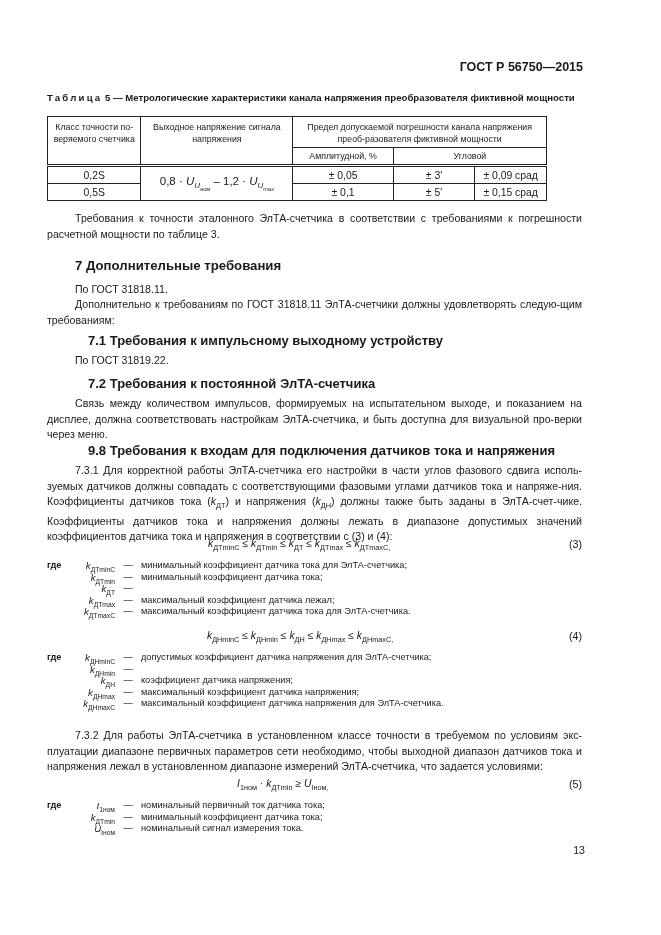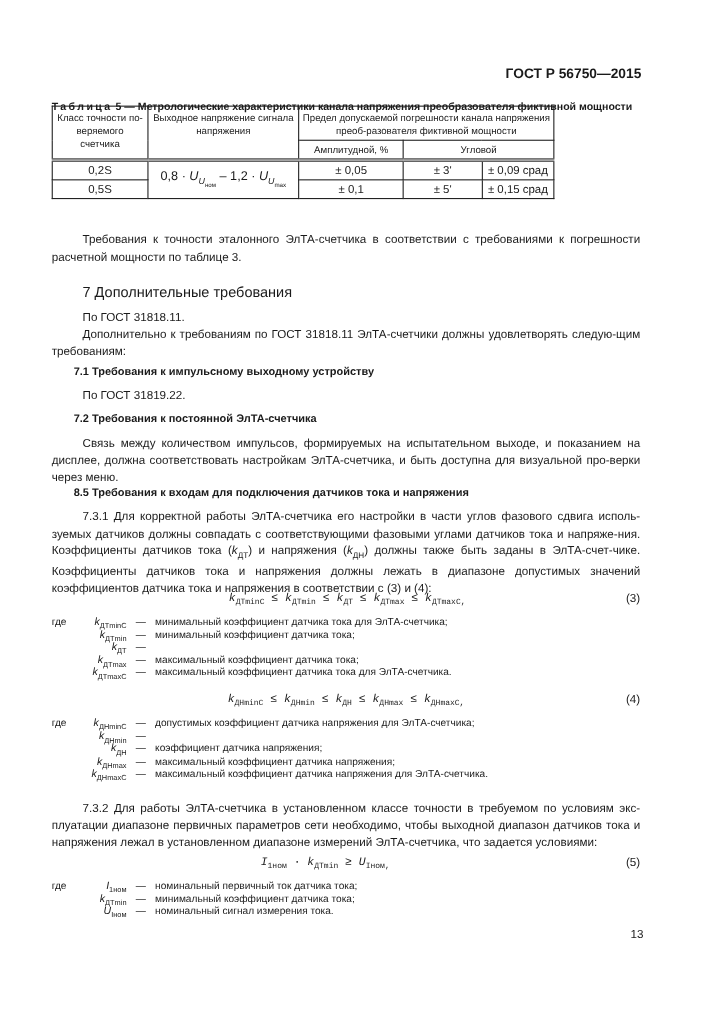--- a/index.html
+++ b/index.html
@@ -2,43 +2,43 @@
 <html><head>
 <meta charset="utf-8">
 <style>
   html, body { margin:0; padding:0; background:#fff; }
   body { width:661px; height:935px; position:relative; overflow:hidden;
          font-family:"Liberation Sans", sans-serif; color:#1a1a1a; }
   .abs { position:absolute; }
   .hdr { top:60px; right:78px; font-weight:bold; font-size:12.5px; }
   .caption { top:92px; left:47px; font-size:9.6px; white-space:nowrap;font-weight:bold; }
   .caption .sp { letter-spacing:2.2px; }
-  table.t5 { position:absolute; left:47px; top:96px; width:457px; border-collapse:collapse;
+  table.t5 { position:absolute; left:47px; top:116px; width:500px; border-collapse:collapse;
              font-size:8.8px; }
   table.t5 td { border:1px solid #222; text-align:center; vertical-align:middle; padding:0 3px; }
   table.t5 .h1 { height:32px; vertical-align:top; padding-top:4px; line-height:12px; }
   table.t5 .h2 { height:16px; }
   table.t5 tr.data td { font-size:10.4px; height:16px; }
   table.t5 tr.first td { border-top:3px double #222; }
   .formula-cell { font-size:11.5px !important; }
   .it { font-style:italic; }
   sub { font-size:70%; vertical-align:-3px; }
   .p { font-size:10.6px; line-height:15.5px; left:47px; width:535px; text-align:justify; }
   .ind { text-indent:28px; }
-  .h-sec { left:75px; font-weight:normal; font-size:13.2px;text-align:center; }
-  .h-sub { left:67px; font-weight:bold; font-size:10px;text-align:center; }
+  .h-sec { left:75px; font-weight:bold; font-size:13.2px;text-align:center; }
+  .h-sub { left:88px; font-weight:bold; font-size:13px;text-align:center; }
   .plain { font-size:10.6px; left:75px; }
-  .eq { font-size:10.4px; white-space:nowrap;font-family:Liberation Mono, monospace; }
+  .eq { font-size:10.4px; white-space:nowrap; }
   .eqnum { font-size:10.6px; right:79px; }
   .where { font-size:9.2px; left:47px; width:540px; }
   .where .row { display:flex; height:11.6px; line-height:11.6px; }
   .where .sym { width:68px; text-align:right; font-size:9.6px; white-space:nowrap; }
   .where .dash { width:26px; text-align:center; }
   .where .desc { flex:1; }
-  .where .gde { position:absolute; left:0; }
+  .where .gde { position:absolute; left:0;font-weight:bold; }
   .pnum { right:76px; top:844px; font-size:10.6px; }
 </style>
 </head>
 <body>
 
 <div class="abs hdr">ГОСТ Р 56750—2015</div>
 
 <div class="abs caption"><span class="sp">Таблица</span><span> 5 — Метрологические характеристики канала напряжения преобразователя фиктивной мощности</span></div>
 
 <table class="t5">
@@ -80,21 +80,21 @@
 <div class="abs h-sec" style="top:258px">7 Дополнительные требования</div>
 <div class="abs p ind" style="top:282px">По ГОСТ 31818.11.</div>
 <div class="abs p ind" style="top:297px">Дополнительно к требованиям по ГОСТ 31818.11 ЭлТА-счетчики должны удовлетворять следую-щим требованиям:</div>
 
 <div class="abs h-sub" style="top:333px">7.1 Требования к импульсному выходному устройству</div>
 <div class="abs plain" style="top:354px">По ГОСТ 31819.22.</div>
 
 <div class="abs h-sub" style="top:376px">7.2 Требования к постоянной ЭлТА-счетчика</div>
 <div class="abs p ind" style="top:396px">Связь между количеством импульсов, формируемых на испытательном выходе, и показанием на дисплее, должна соответствовать настройкам ЭлТА-счетчика, и быть доступна для визуальной про-верки через меню.</div>
 
-<div class="abs h-sub" style="top:443px">8.5 Требования к входам для подключения датчиков тока и напряжения</div>
+<div class="abs h-sub" style="top:443px">9.8 Требования к входам для подключения датчиков тока и напряжения</div>
 <div class="abs p ind" style="top:463px"><span>7.3.1 Для корректной работы ЭлТА-счетчика его настройки в части углов фазового сдвига исполь-зуемых датчиков должны совпадать с соответствующими фазовыми углами датчиков тока и напряже-ния. Коэффициенты датчиков тока (</span><span class="it">k</span><sub>ДТ</sub><span>) и напряжения (</span><span class="it">k</span><sub>ДН</sub><span>) должны также быть заданы в ЭлТА-счет-чике. Коэффициенты датчиков тока и напряжения должны лежать в диапазоне допустимых значений коэффициентов датчика тока и напряжения в соответствии с (3) и (4):</span></div>
 
 <div class="abs eq" style="top:538px; left:208px">
   <span class="it">k</span><sub>ДТminC</sub><span> ≤ </span><span class="it">k</span><sub>ДТmin</sub><span> ≤ </span><span class="it">k</span><sub>ДТ</sub><span> ≤ </span><span class="it">k</span><sub>ДТmax</sub><span> ≤ </span><span class="it">k</span><sub>ДТmaxC,</sub>
 </div>
 <div class="abs eqnum" style="top:538px">(3)</div>
 
 <div class="abs where" style="top:560px">
   <span class="gde" style="top:0">где</span>
   <div class="row">
@@ -107,21 +107,21 @@
       <span class="dash">—</span>
       <span class="desc">минимальный коэффициент датчика тока;</span>
     </div>
   <div class="row">
       <span class="sym"><span class="it">k</span><sub>ДТ</sub></span>
       <span class="dash">—</span>
     </div>
   <div class="row">
       <span class="sym"><span class="it">k</span><sub>ДТmax</sub></span>
       <span class="dash">—</span>
-      <span class="desc">максимальный коэффициент датчика тока;</span>
+      <span class="desc">максимальный коэффициент датчика лежал;</span>
     </div>
   <div class="row">
       <span class="sym"><span class="it">k</span><sub>ДТmaxC</sub></span>
       <span class="dash">—</span>
       <span class="desc">максимальный коэффициент датчика тока для ЭлТА-счетчика.</span>
     </div>
 </div>
 
 <div class="abs eq" style="top:630px; left:207px">
   <span class="it">k</span><sub>ДНminC</sub><span> ≤ </span><span class="it">k</span><sub>ДНmin</sub><span> ≤ </span><span class="it">k</span><sub>ДН</sub><span> ≤ </span><span class="it">k</span><sub>ДНmax</sub><span> ≤ </span><span class="it">k</span><sub>ДНmaxC,</sub>

